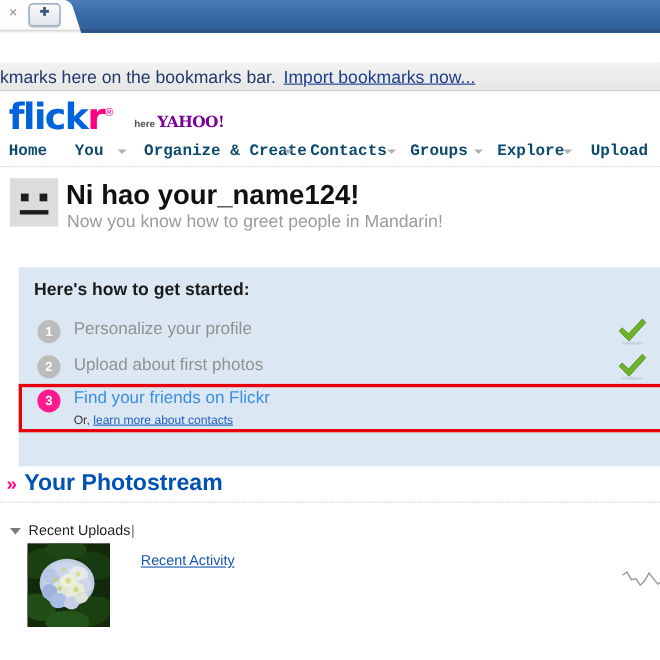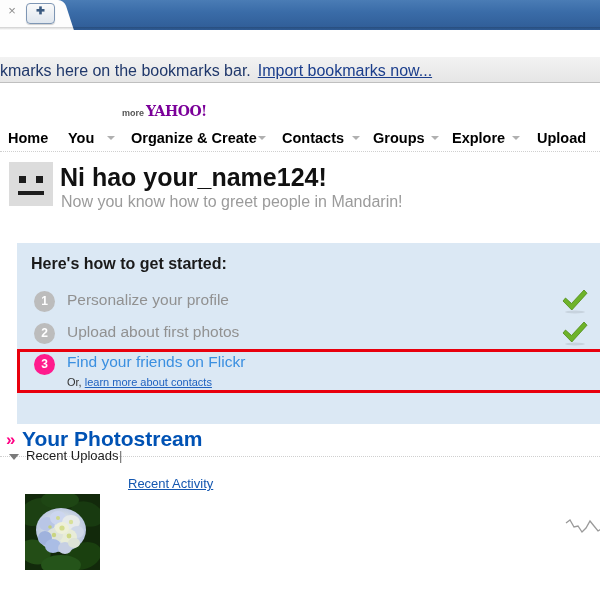--- a/index.html
+++ b/index.html
@@ -182,24 +182,24 @@
     position: absolute;
     left: 0; top: 44px;
     width: 600px; height: 24px;
     border-bottom: 1px dotted #cfcfcf;
   }
   .nav-item {
     position: absolute;
     top: 0;
     font-size: 14.5px;
     font-weight: bold;
-    color: #000000;
+    color: #0c4a6e;
     line-height: 22px;
     white-space: nowrap;
-    font-family: Liberation Sans, sans-serif;
+    font-family: Liberation Mono, monospace;
   }
   .nav-caret {
     position: absolute;
     top: 9px;
     width: 0; height: 0;
     border-left: 4px solid transparent;
     border-right: 4px solid transparent;
     border-top: 4px solid #b0b0b0;
   }
 
@@ -345,21 +345,21 @@
   }
   .sparkline {
     position: absolute;
     left: 565px; top: 432px;
     width: 36px; height: 27px;
     background: #ffffff;
   }
 
   .uploads-row {
     position: absolute;
-    left: 0; top: 364px;
+    left: 0; top: 390px;
     width: 576px; height: 22px;
   }
   .disclosure-tri {
     position: absolute;
     left: 9px; top: 7px;
     width: 0; height: 0;
     border-left: 5px solid transparent;
     border-right: 5px solid transparent;
     border-top: 6px solid #7a7a7a;
   }
@@ -427,21 +427,22 @@
 
   <div class="bookmarks-bar">
     <div class="bm-note">
       <span>kmarks here on the bookmarks bar.</span><a class="bm-link" href="#">Import bookmarks now...</a>
     </div>
   </div>
 
   <div class="content">
 
     <div class="flickr-head">
-      <div class="from-yahoo"><span class="from-word">more</span><span class="yahoo-word">YAHOO!</span></div>
+      <div class="logo"><span class="f-blue">flick</span><span class="f-pink">r</span><span class="reg">®</span></div>
+      <div class="from-yahoo"><span class="from-word">here</span><span class="yahoo-word">YAHOO!</span></div>
     </div>
 
     <div class="navbar">
       <div class="nav-item" style="left:8px">Home</div>
       <div class="nav-item" style="left:68px">You</div>
       <div class="nav-caret" style="left:107px"></div>
       <div class="nav-item" style="left:131px">Organize &amp; Create</div>
       <div class="nav-caret" style="left:258px"></div>
       <div class="nav-item" style="left:282px">Contacts</div>
       <div class="nav-caret" style="left:352px"></div>

